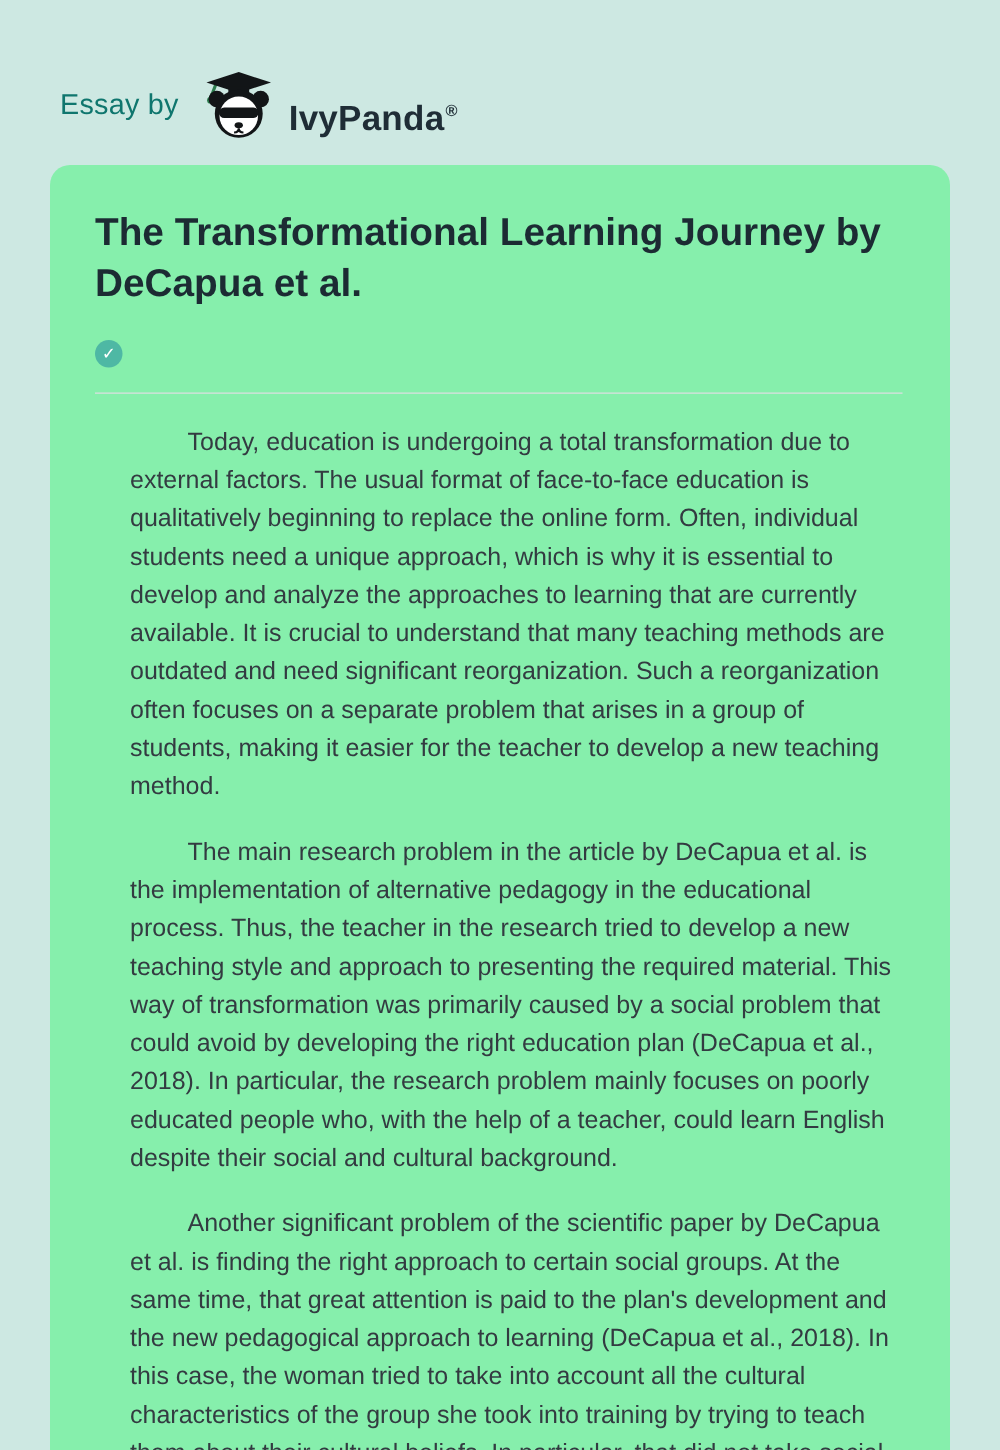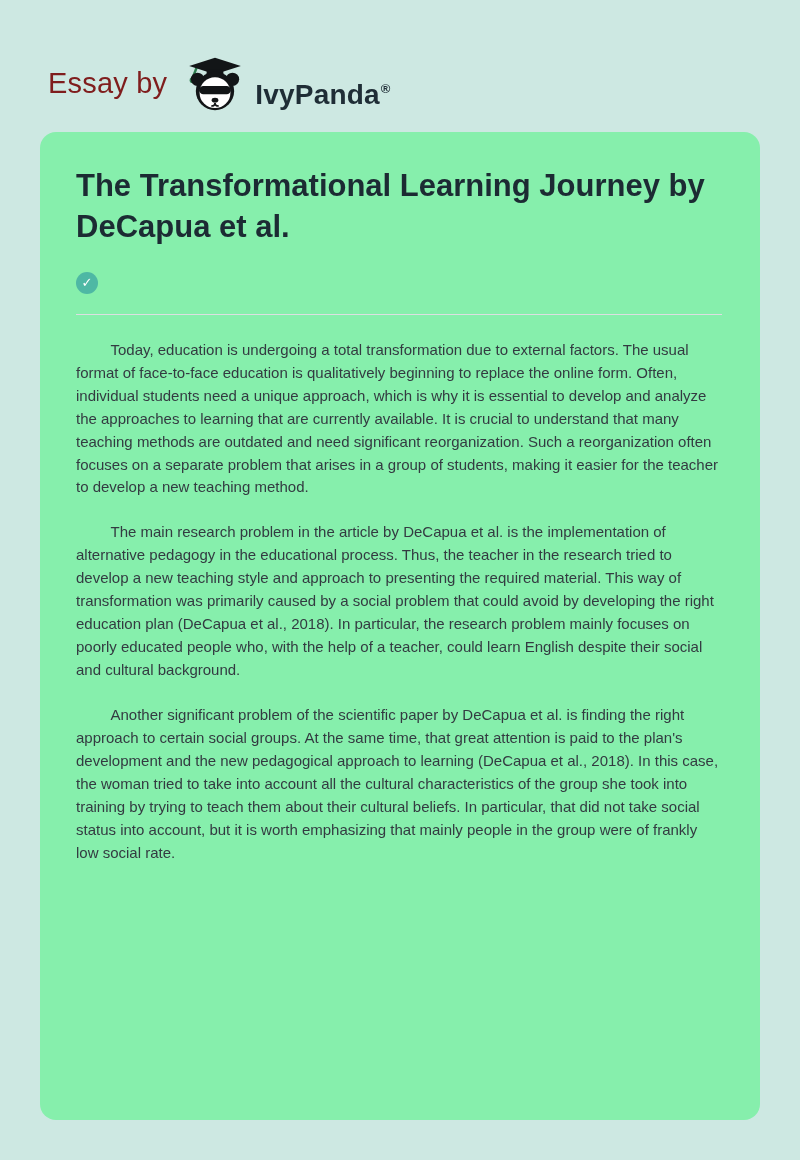--- a/index.html
+++ b/index.html
@@ -12,22 +12,22 @@
     overflow: hidden;
   }
   
   .site-header {
     display: flex;
     align-items: center;
     padding: 38px 0 0 48px;
     height: 128px;
   }
   .essay-by {
-    font-size: 29px;
-    color: #7f1d1d;
+    font-size: 23px;
+    color: #0f766e;
     letter-spacing: 0.2px;
     margin-right: 18px;
   }
   .brand {
     display: flex;
     align-items: flex-end;
     text-decoration: none;
     cursor: pointer;
   }
   .brand-logo { margin-right: 10px; display: inline-flex; }
@@ -90,26 +90,27 @@
     margin: 0 0 24px 0;
   }
   .section-heading {
     font-size: 27px;
     font-weight: 700;
     color: #1c2b33;
     margin: 30px 0 22px 0;
   }
   .section-heading:first-of-type { margin-top: 4px; }
   .body-paragraph {
-    font-size: 15px;
+    font-size: 20px;
     line-height: 1.53;
     color: #333b41;
     text-indent: 2.3em;
     margin-bottom: 22px;
     max-width: 656px;
+    margin-left: 28px;
   }
 </style>
 </head>
 <body>
 
 <header class="site-header">
   <span class="essay-by">Essay by</span>
   <span class="brand">
     <span class="brand-logo">
       <svg viewBox="0 0 72 66" width="60" height="55" aria-hidden="true">

